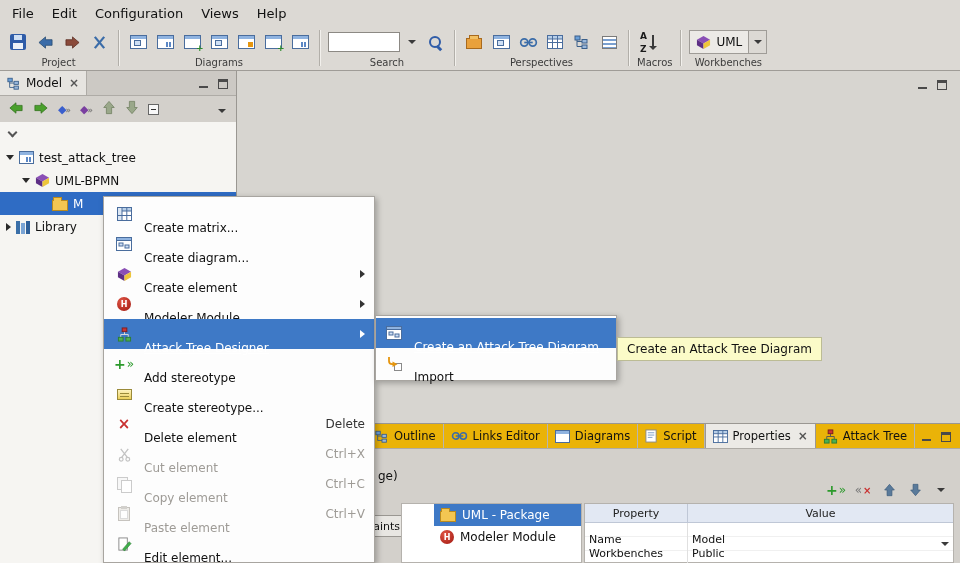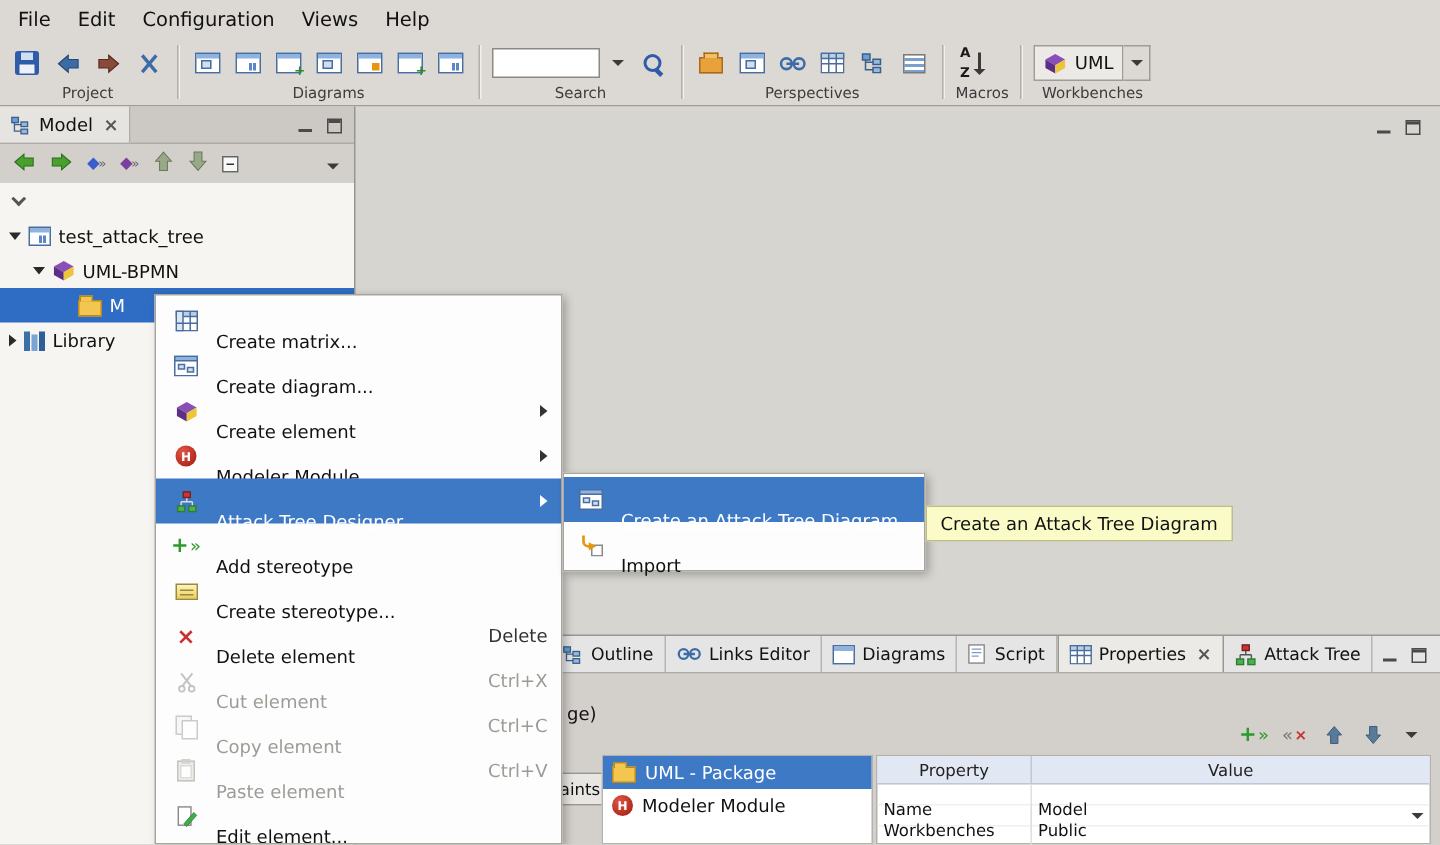--- a/index.html
+++ b/index.html
@@ -111,33 +111,33 @@
   .lp-nav { height:26px; display:flex; align-items:center; gap:9px; padding:0 8px; position:relative; background:#d3d0cb; }
   .lp-nav .nav-caret { position:absolute; right:10px; }
   .lp-tree { position:absolute; top:51px; left:0; right:0; bottom:0; background:#f6f5f2; }
   .lp-filter { height:24px; display:flex; align-items:center; padding:0 9px; }
   .lp-row { height:23px; display:flex; align-items:center; gap:5px; font-size:12px; }
   .lp-row .lp-label { white-space:nowrap; }
   .lp-row.sel { background:#2f6cc4; color:#fff; }
 
   
   .bottom-panel { position:absolute; left:237px; top:423px; right:0; bottom:0; background:#d3d0cb; border-top:1px solid #9a9792; border-left:1px solid #9a9792; }
-  .bp-tabbar { height:25px; background:#e5e5e5; border-bottom:1px solid #aeaba6; display:flex; align-items:stretch; padding-left:130px; position:relative; }
+  .bp-tabbar { height:25px; background:#eab308; border-bottom:1px solid #aeaba6; display:flex; align-items:stretch; padding-left:130px; position:relative; }
   .bp-tab { display:flex; align-items:center; gap:5px; padding:0 7px; border-right:1px solid #b8b5b0; font-size:11.5px; white-space:nowrap; }
   .bp-tab.active { background:#eceae6; border-left:1px solid #9a9792; border-right:1px solid #9a9792; }
   .bp-tabbar .win-btns { top:8px; right:9px; }
   .bp-content { position:absolute; top:25px; left:0; right:0; bottom:0; }
   .clipped-title { position:absolute; left:140px; top:4px; font-size:12px;margin-top:16px; }
   .props-toolbar { position:absolute; top:32px; right:10px; display:flex; align-items:center; gap:8px; }
   .pbtn { display:inline-flex; align-items:center; justify-content:center; min-width:18px; height:18px; }
   .i-rem { display:inline-flex; align-items:center; font-size:12px; color:#777; }
   .i-rem::after { content:"\00D7"; color:#c93030; font-size:10px; font-weight:bold; margin-left:1px; }
   .clipped-tab { position:absolute; left:136px; top:66px; width:30px; height:22px; background:#e8e6e2; border:1px solid #9a9792; font-size:11px; display:flex; align-items:center; justify-content:flex-end; padding-right:3px; overflow:hidden; }
   .elem-tree { position:absolute; left:163px; top:54px; width:181px; bottom:0; background:#fff; border:1px solid #b5b2ad; }
-  .et-row { height:22px; display:flex; align-items:center; gap:6px; padding:0 6px; font-size:12px; white-space:nowrap; }
+  .et-row { height:22px; display:flex; align-items:center; gap:6px; padding:0 6px; font-size:12px; white-space:nowrap;margin-left:32px; }
   .et-row.sel { background:#3e79c6; color:#fff; }
   .prop-table { position:absolute; left:346px; top:54px; right:6px; bottom:0; background:#fff; border:1px solid #b5b2ad; font-size:11px; }
   .pt-header { display:flex; height:19px; background:#e2e8f3; border-bottom:1px solid #bfc7d6; }
   .pt-header > div { display:flex; align-items:center; justify-content:center; color:#222; }
   .pt-cp { width:103px; border-right:1px solid #bfc7d6; }
   .pt-cv { flex:1; position:relative; }
   .pt-row { display:flex; height:14px; border-bottom:1px solid #f0f0f0; }
   .pt-row > div { display:flex; align-items:center; padding:16px 4px; }
   .pt-row .pt-cp { border-right:1px solid #e0e0e0; }
   .val-caret { position:absolute; right:4px; top:5px; }

